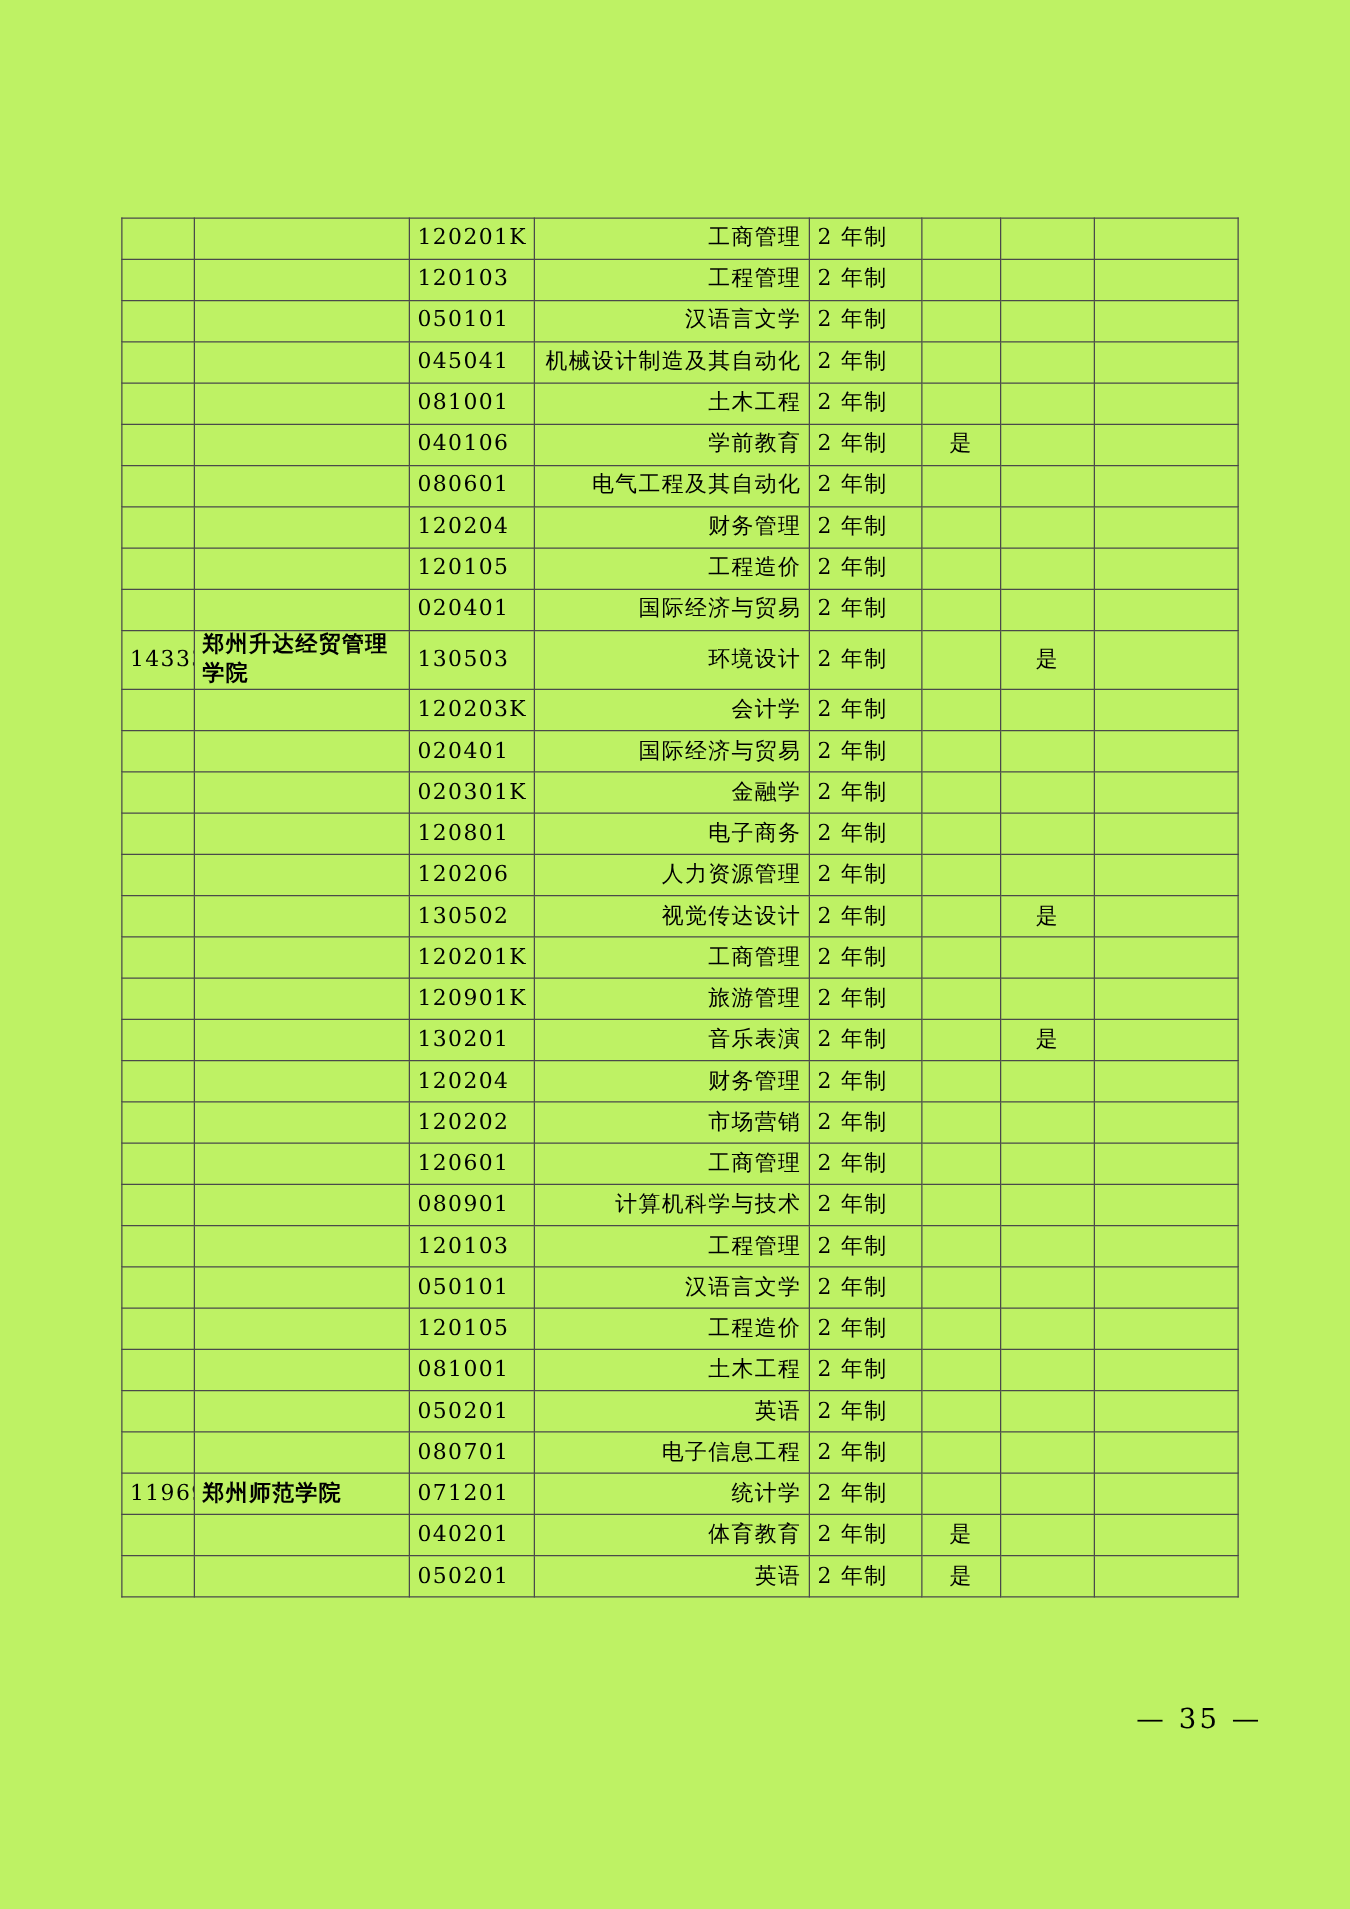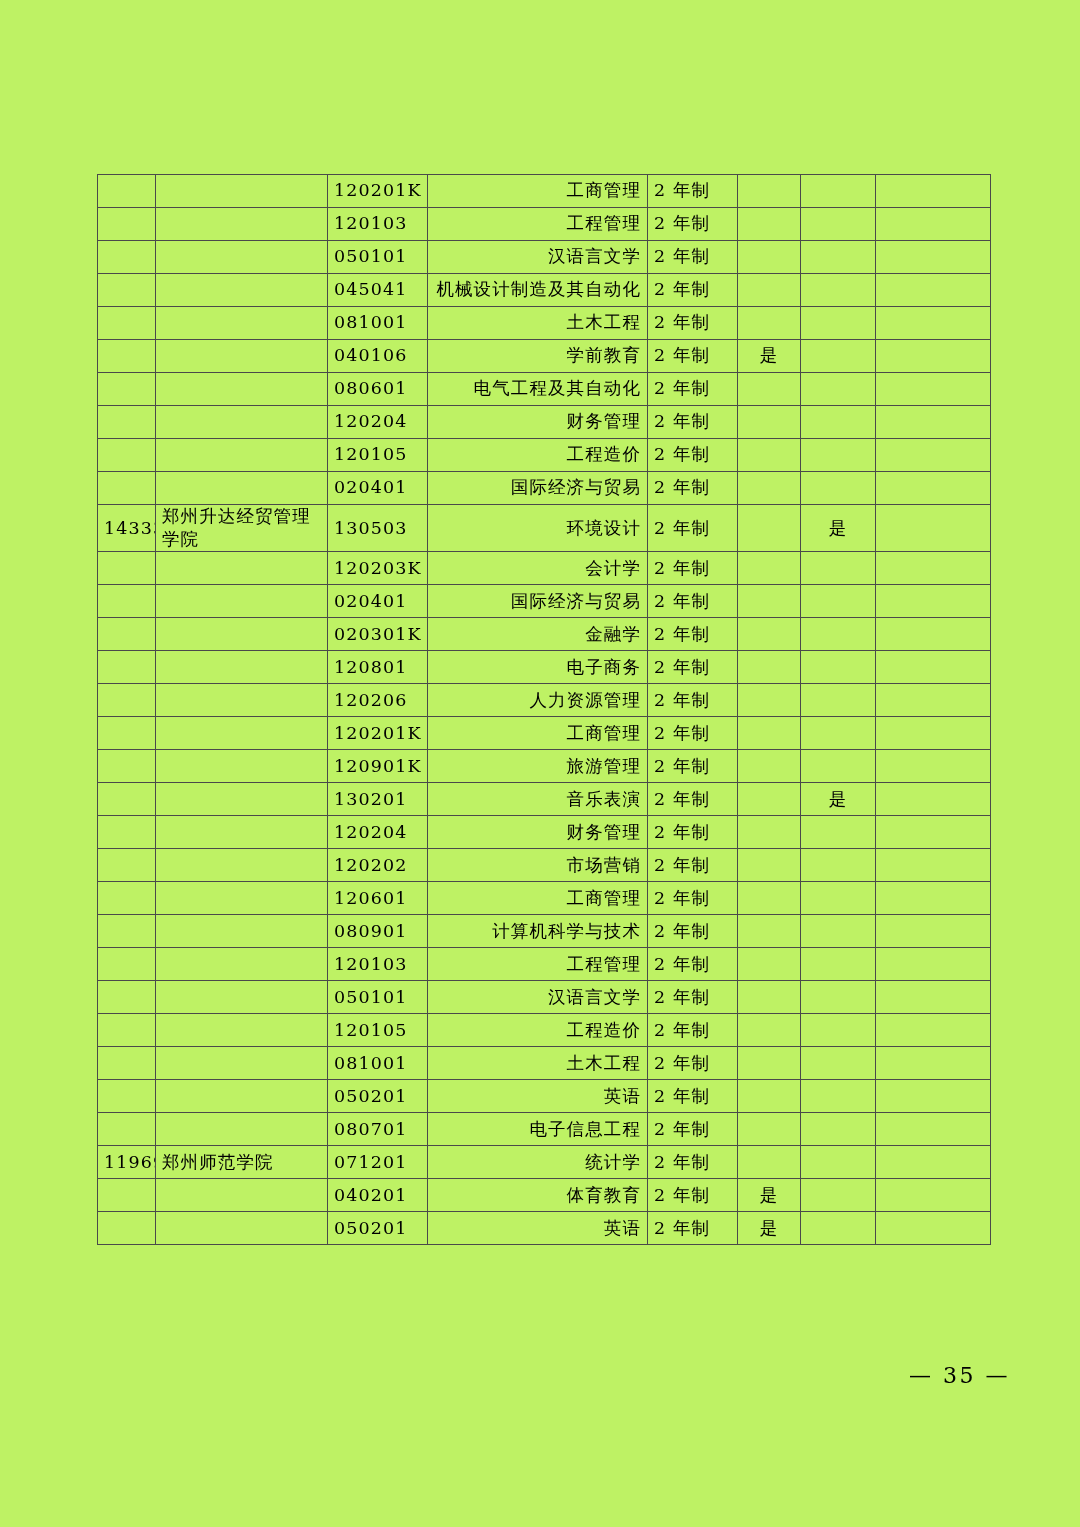--- a/index.html
+++ b/index.html
@@ -47,21 +47,21 @@
   col.c-code    { width: 58px; }
   col.c-school  { width: 172px; }
   col.c-major   { width: 100px; }
   col.c-name    { width: 220px; }
   col.c-len     { width: 90px; }
   col.c-f1      { width: 63px; }
   col.c-f2      { width: 75px; }
   col.c-f3      { width: 115px; }
 
   td.code     { text-align: center; letter-spacing: 0.4px; }
-  td.school   { text-align: left;   letter-spacing: 0.6px; }
+  td.school   { text-align: left;   letter-spacing: 0.6px; font-weight: bold; }
   td.major    { text-align: left;   letter-spacing: 0.4px; padding-left: 5px; }
   td.name     { text-align: right;   letter-spacing: 1.5px; padding-left: 7px; }
   td.len      { text-align: left; letter-spacing: 2.2px; }
   td.flag     { text-align: center; letter-spacing: 0; }
 
   td.tall { height: 64px; }
 
   .pagenum {
     position: absolute;
     left: 0;
@@ -246,20 +246,30 @@
           <td class="major">120206</td>
           <td class="name">人力资源管理</td>
           <td class="len">2 年制</td>
           <td class="flag"></td>
           <td class="flag"></td>
           <td class="flag"></td>
         </tr>
         <tr>
           <td class="code"></td>
           <td class="school"></td>
+          <td class="major">130502</td>
+          <td class="name">视觉传达设计</td>
+          <td class="len">2 年制</td>
+          <td class="flag"></td>
+          <td class="flag">是</td>
+          <td class="flag"></td>
+        </tr>
+        <tr>
+          <td class="code"></td>
+          <td class="school"></td>
           <td class="major">120201K</td>
           <td class="name">工商管理</td>
           <td class="len">2 年制</td>
           <td class="flag"></td>
           <td class="flag"></td>
           <td class="flag"></td>
         </tr>
         <tr>
           <td class="code"></td>
           <td class="school"></td>

